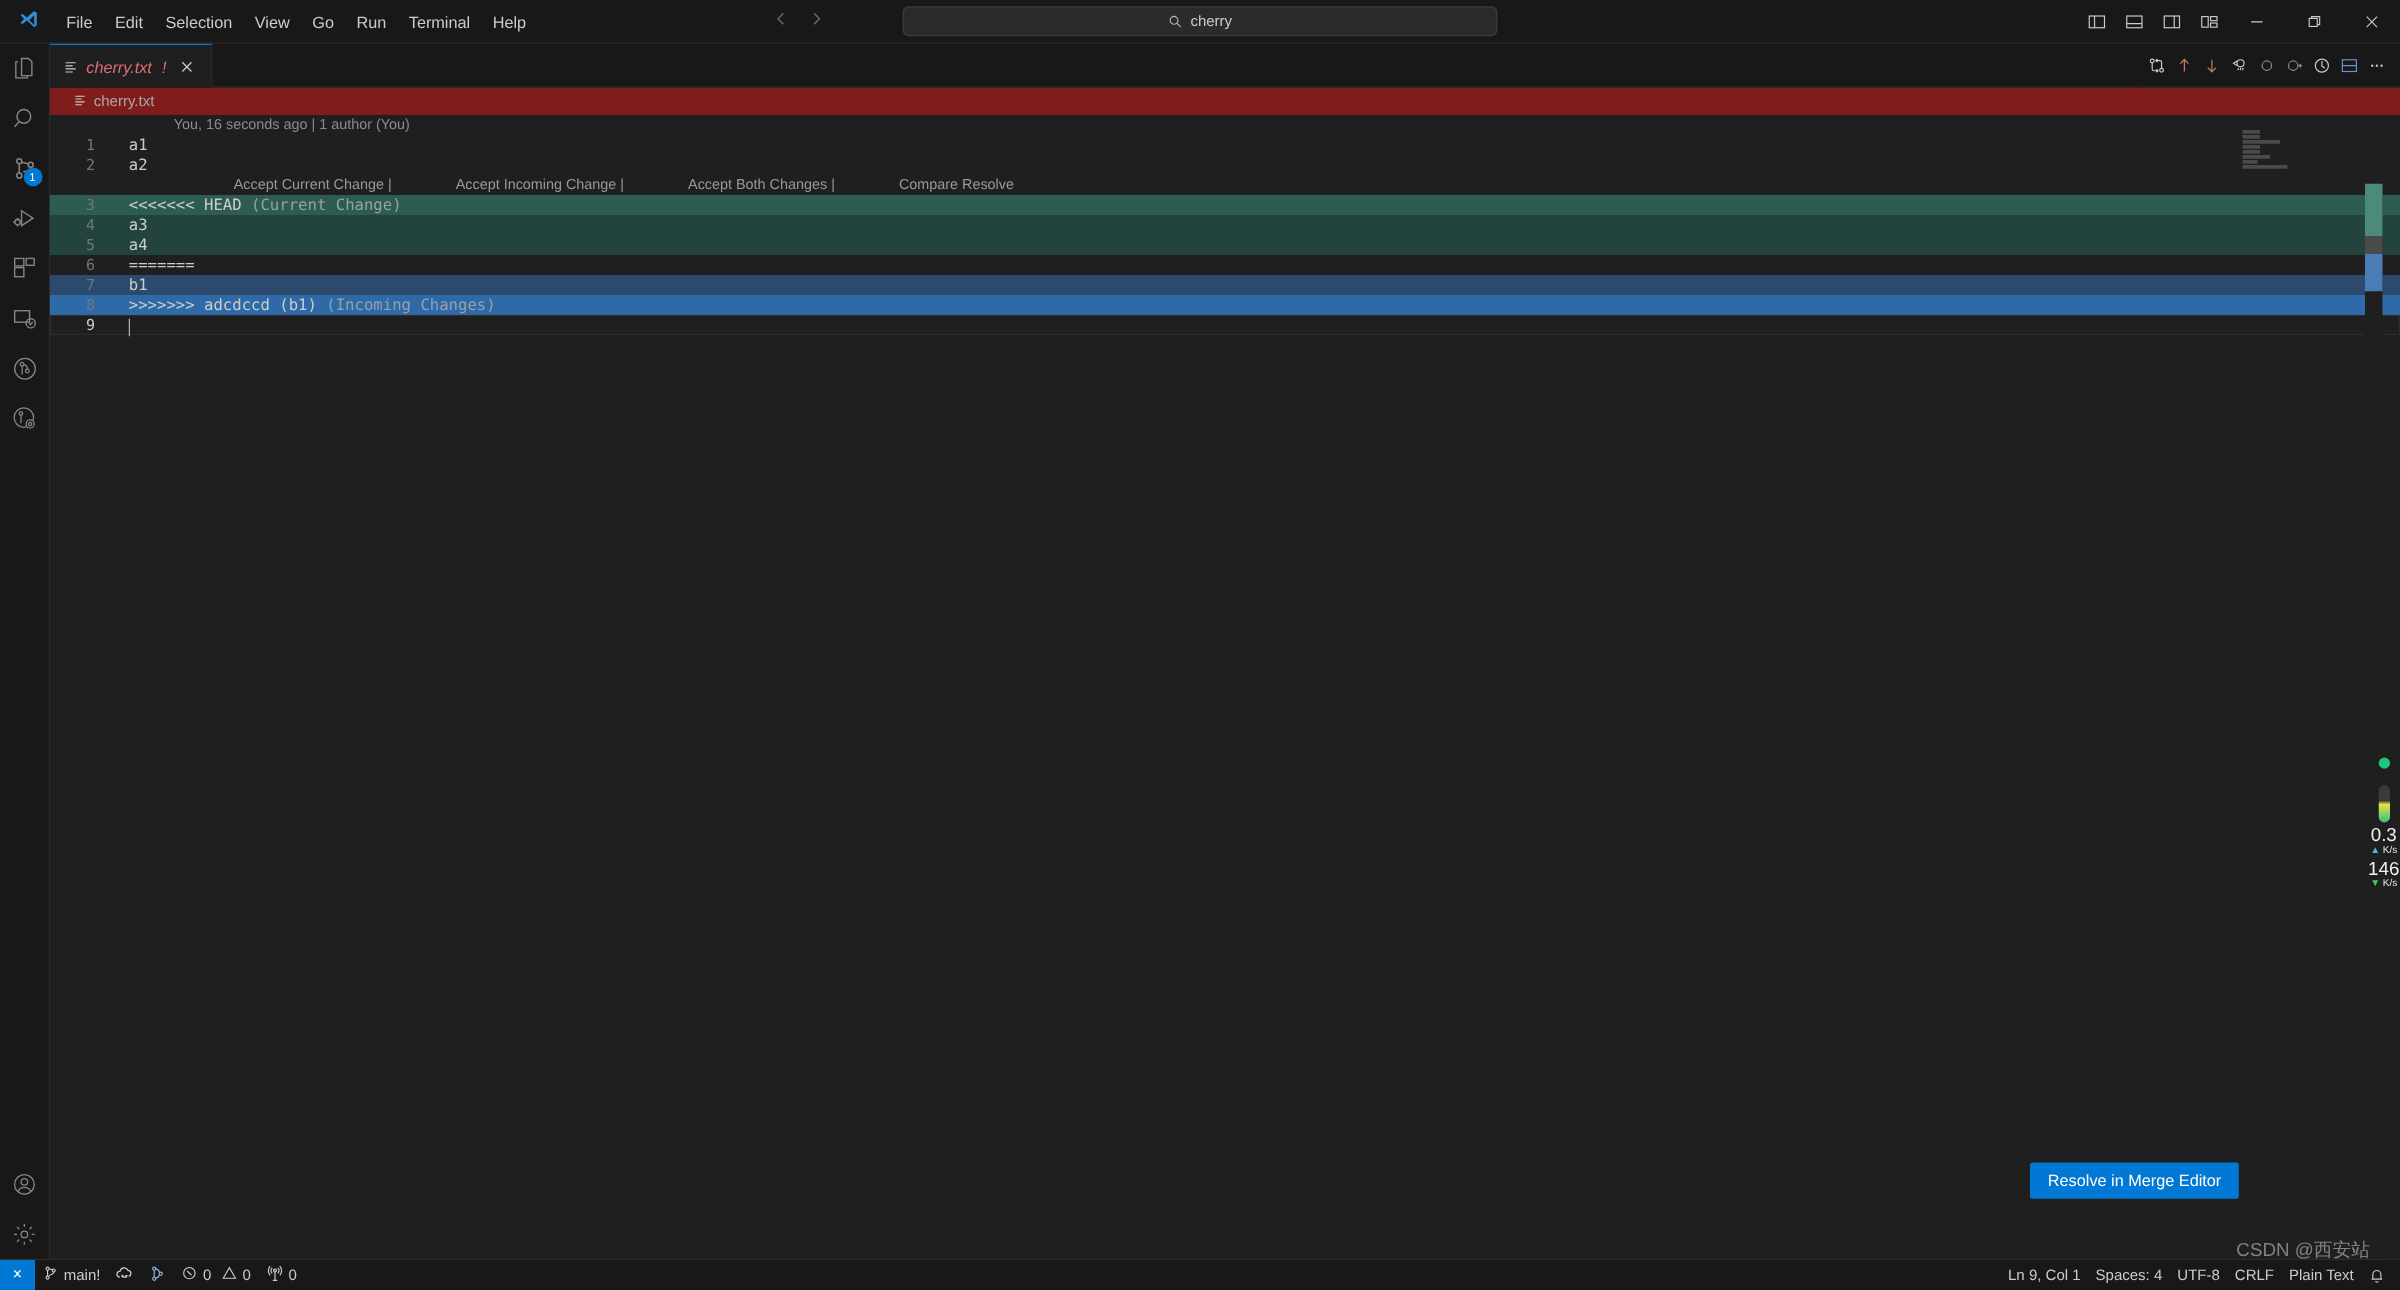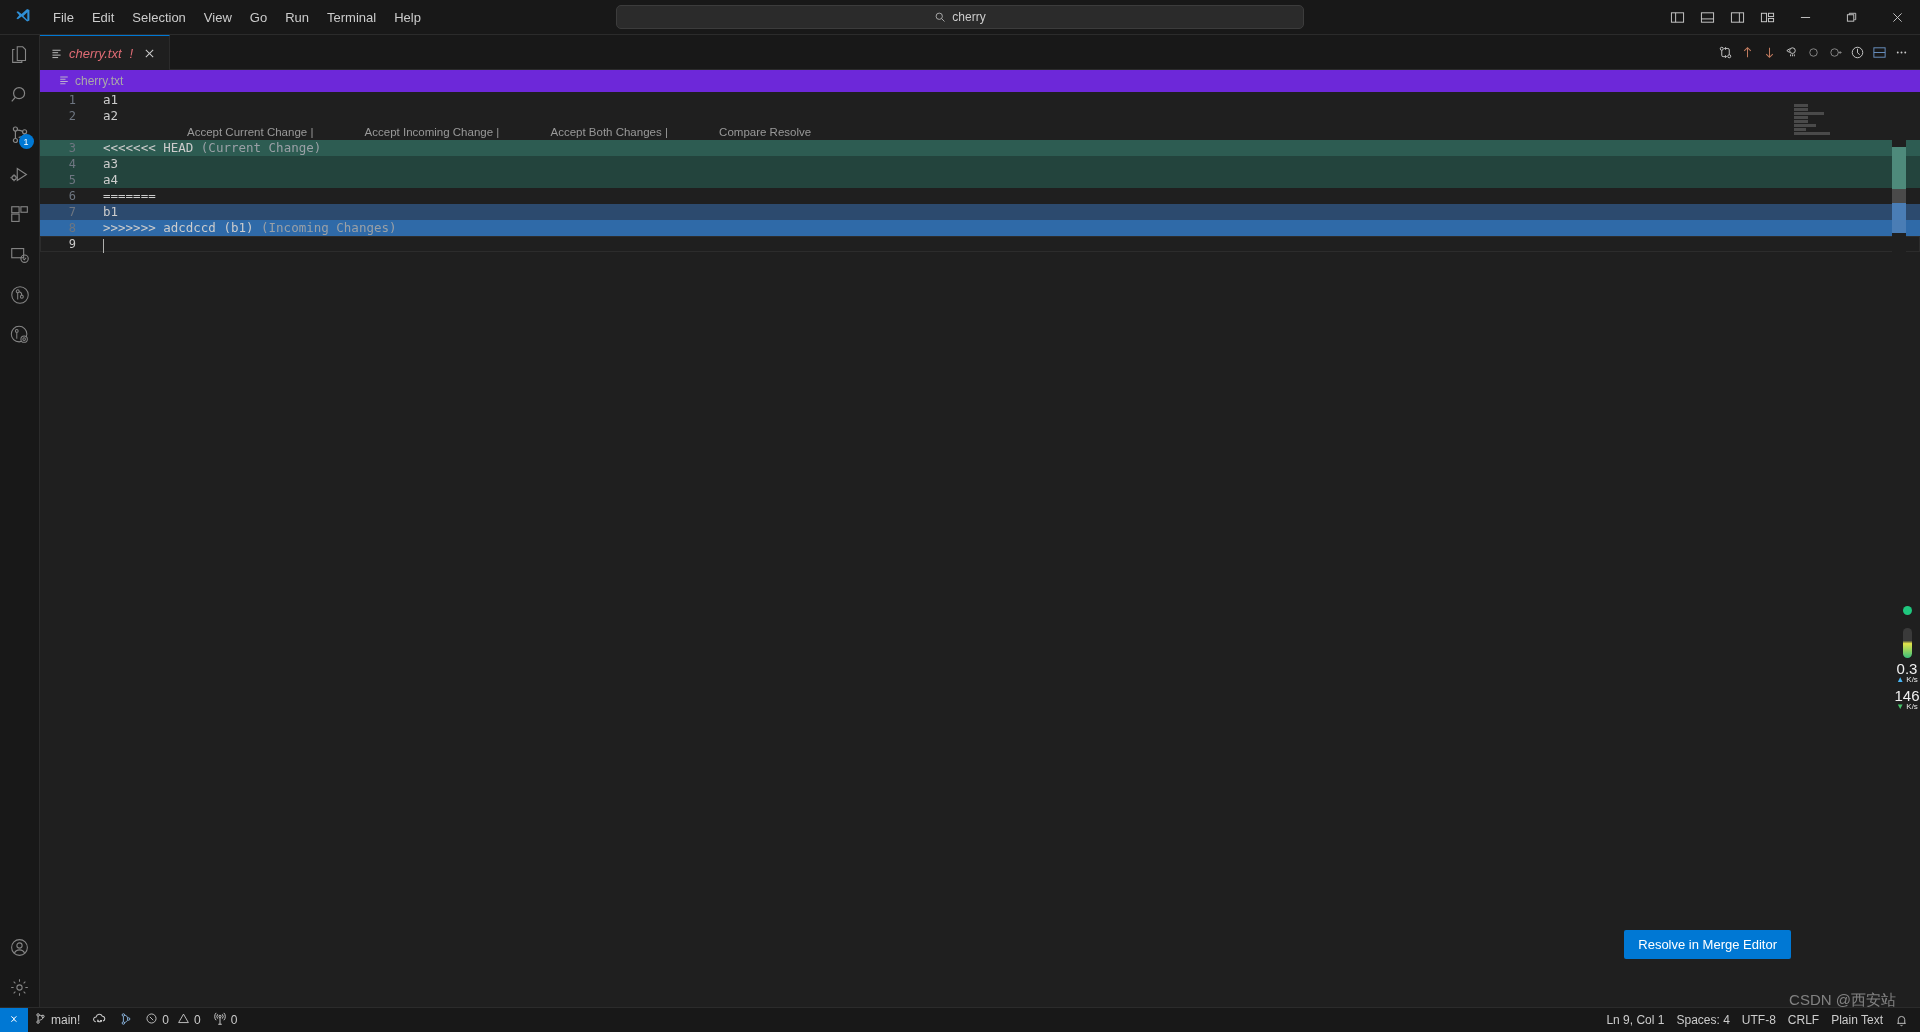--- a/index.html
+++ b/index.html
@@ -22,21 +22,21 @@
   #vscode-logo { width: 44px; display: flex; align-items: center; justify-content: center; }
   #vscode-logo svg { width: 18px; height: 18px; }
   #menubar { display: flex; align-items: center; gap: 0; }
   .menu-item {
     padding: 3px 9px; font-size: 13px; color: #cccccc;
     cursor: default; border-radius: 3px;
   }
 
   #search-wrap {
     position: absolute; left: 50%; transform: translateX(-50%);
-    width: 688px; height: 24px;
+    width: 476px; height: 24px;
   }
   #searchbox {
     width: 100%; height: 24px; background: #2b2b2b;
     border: 1px solid #3c3c3c; border-radius: 5px;
     display: flex; align-items: center; justify-content: center;
     gap: 6px; font-size: 12px; color: #cccccc;
   }
   #searchbox .sicon { opacity: .85; display:flex; }
 
   #window-controls { margin-left: auto; display: flex; align-items: center; height: 35px; }
@@ -64,21 +64,21 @@
     background: #0078d4; color: #fff;
     min-width: 15px; height: 15px; border-radius: 8px;
     font-size: 9px; display: flex; align-items: center; justify-content: center;
     padding: 0 3px; font-family: "Liberation Sans", sans-serif;
   }
   #act-bottom { margin-top: auto; }
 
   
   #editor-area {
     position: absolute; left: 40px; right: 0; top: 35px; bottom: 25px;
-    background: #6d28d9; display: flex; flex-direction: column;
+    background: #7f1d1d; display: flex; flex-direction: column;
   }
 
   
   #tabs-row { height: 35px; background: #181818; display: flex; align-items: stretch; position: relative; }
   #tab {
     display: flex; align-items: center; gap: 6px;
     padding: 0 10px 0 10px; background: #1f1f1f;
     border-top: 1px solid #0078d4; border-right: 1px solid #2b2b2b;
     min-width: 120px; cursor: default;
   }
@@ -435,20 +435,21 @@
     <span>
       <svg width="12" height="12" viewBox="0 0 16 16" stroke="#cccccc" stroke-width="1.1">
           <path d="M3 4h10M3 7h7M3 10h10M3 13h7"></path>
         </svg>
     </span>
     <span>cherry.txt</span>
   </div>
 
   <div id="editor-body">
 
+    <div class="codelens blame">You, 16 seconds ago | 1 author (You)</div>
 
     <div class="line">
       <span class="ln">1</span>
       <span class="code">a1</span>
     </div>
 
     <div class="line">
       <span class="ln">2</span>
       <span class="code">a2</span>
     </div>

